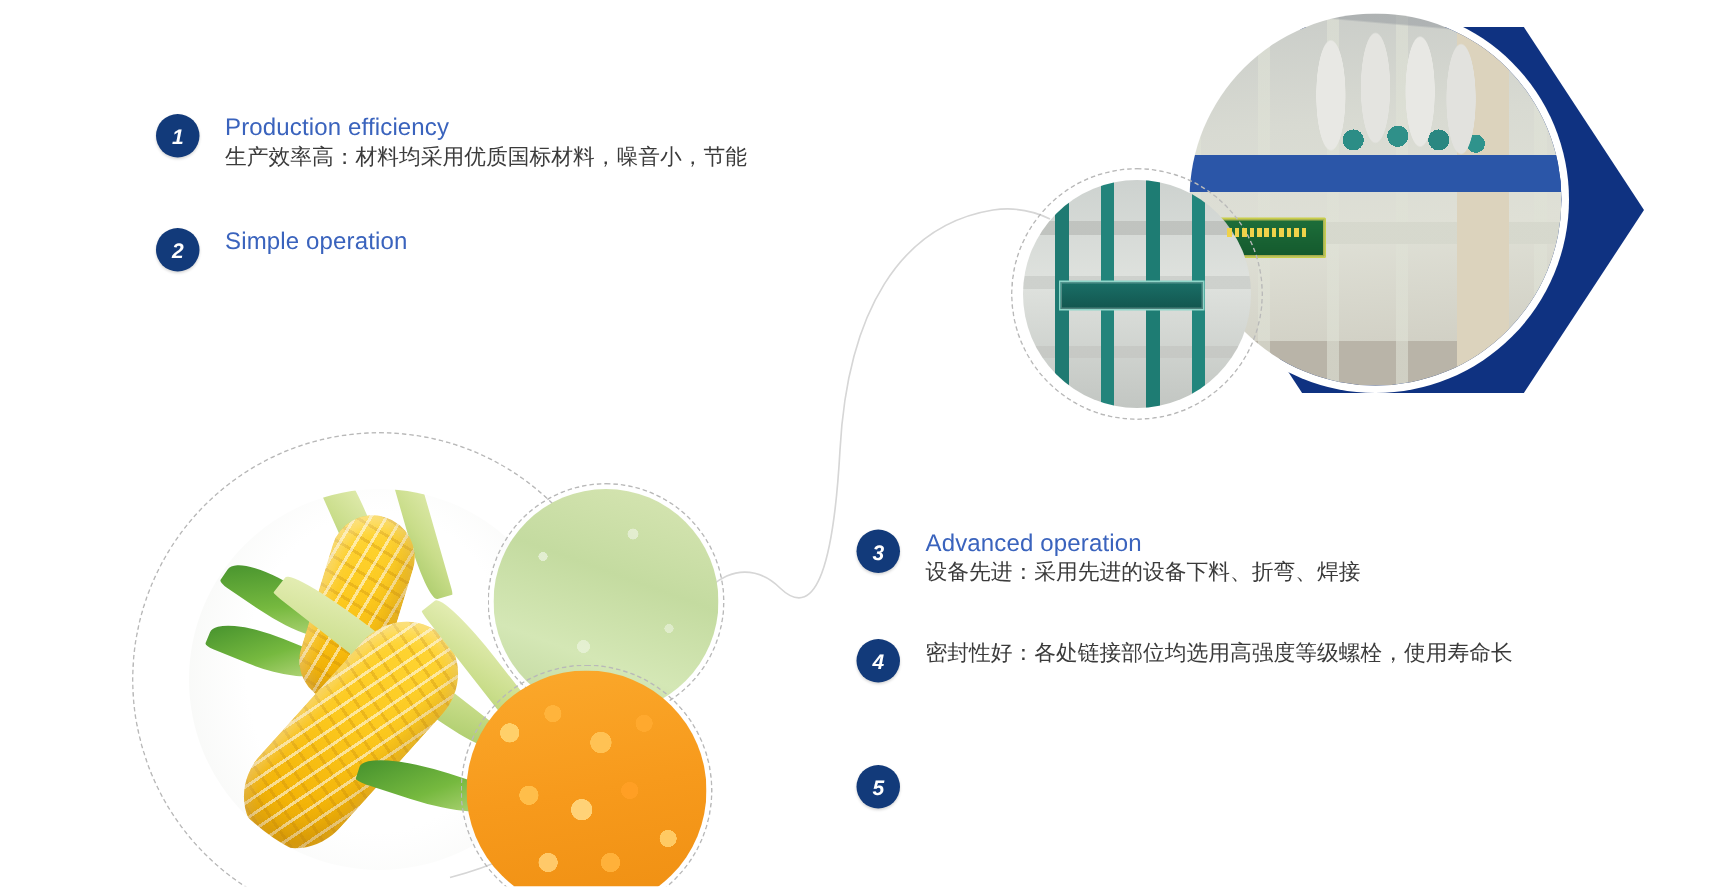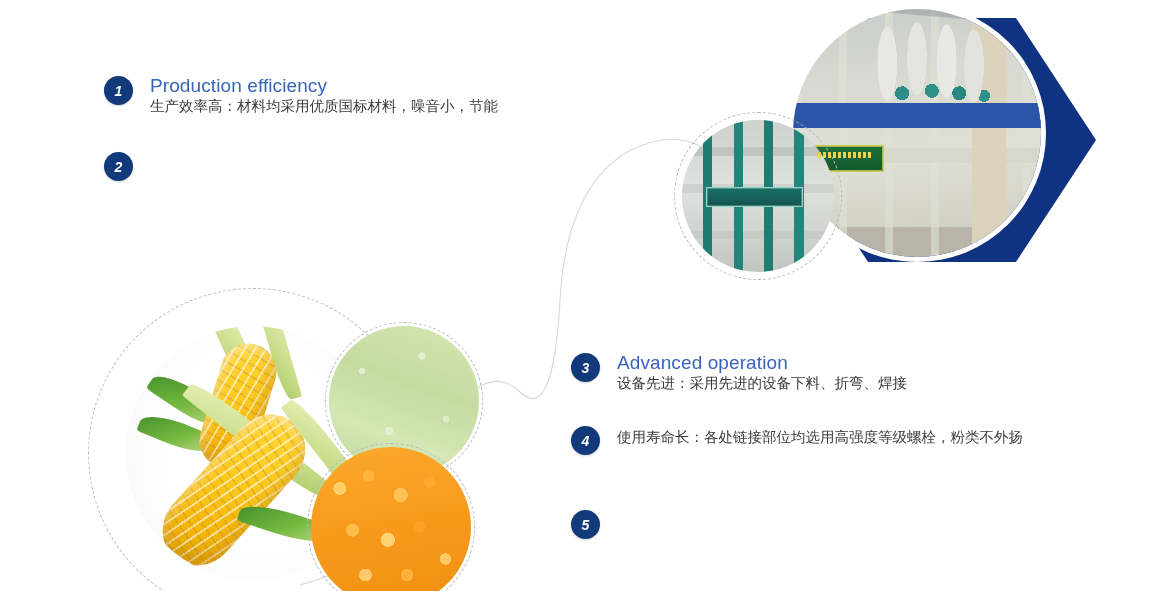--- a/index.html
+++ b/index.html
@@ -48,31 +48,31 @@
     flex: 0 0 auto;
     line-height: 1;
     box-shadow: 0 1px 2px rgba(0,0,0,0.18);
   }
   .feature-text {
     margin-left: 17px;
     padding-top: 0px;
   }
   .feature-title {
     color: #3a63bd;
-    font-size: 19px;
+    font-size: 16px;
     line-height: 19px;
     letter-spacing: 0.1px;
     white-space: nowrap;
   }
   .feature-desc {
     color: #3b3b3b;
     font-size: 14.5px;
     line-height: 22px;
     white-space: nowrap;
-    font-family: Liberation Serif, serif;
+    font-family: Liberation Mono, monospace;
   }
 
   
   .hexagon {
     position: absolute;
     background: #0f3281;
   }
   .photo-circle {
     position: absolute;
     border-radius: 50%;
@@ -276,35 +276,36 @@
     <div class="badge">1</div>
     <div class="feature-text">
       <div class="feature-title">Production efficiency</div>
       <div class="feature-desc">生产效率高：材料均采用优质国标材料，噪音小，节能</div>
     </div>
   </div>
 
   <div class="feature" style="left:104px; top:152px;">
     <div class="badge">2</div>
     <div class="feature-text">
+      <div class="feature-title">Simple operation</div>
     </div>
   </div>
 
   <div class="feature" style="left:571px; top:353px;">
     <div class="badge">3</div>
     <div class="feature-text">
       <div class="feature-title">Advanced operation</div>
       <div class="feature-desc">设备先进：采用先进的设备下料、折弯、焊接</div>
     </div>
   </div>
 
   <div class="feature" style="left:571px; top:426px;">
     <div class="badge">4</div>
     <div class="feature-text">
-      <div class="feature-desc">使用寿命长：各处链接部位均选用高强度等级螺栓，粉类不外扬</div>
+      <div class="feature-desc">密封性好：各处链接部位均选用高强度等级螺栓，使用寿命长</div>
     </div>
   </div>
 
   <div class="feature" style="left:571px; top:510px;">
     <div class="badge">5</div>
   </div>
 
 </div>
 
 </body></html>

